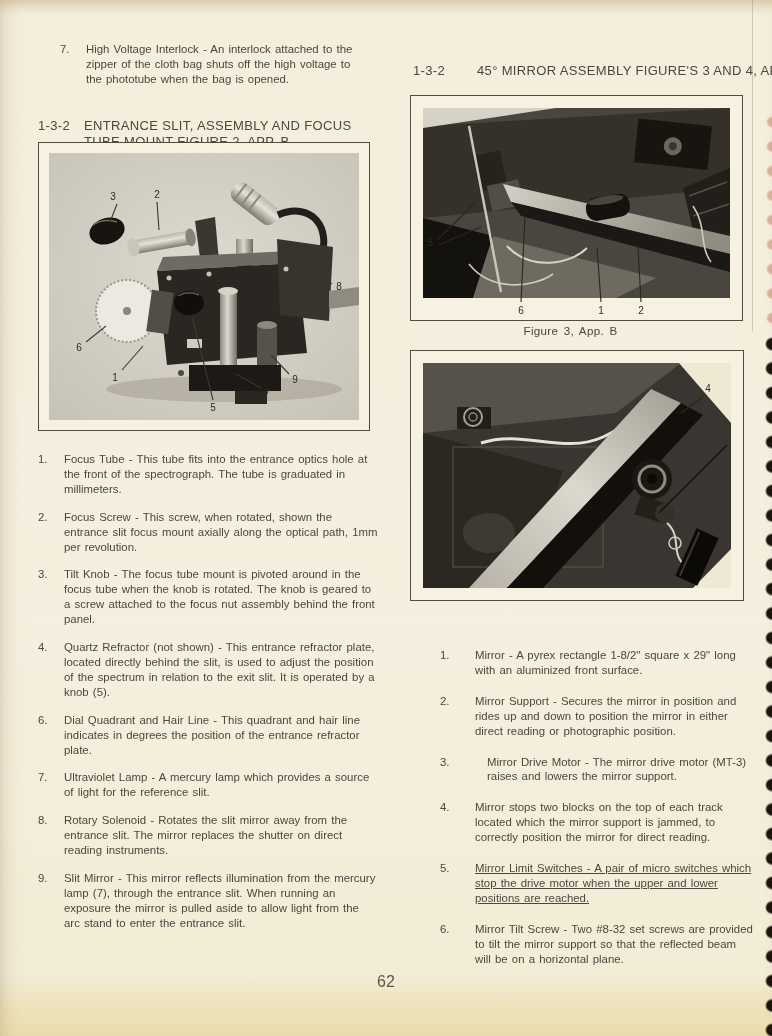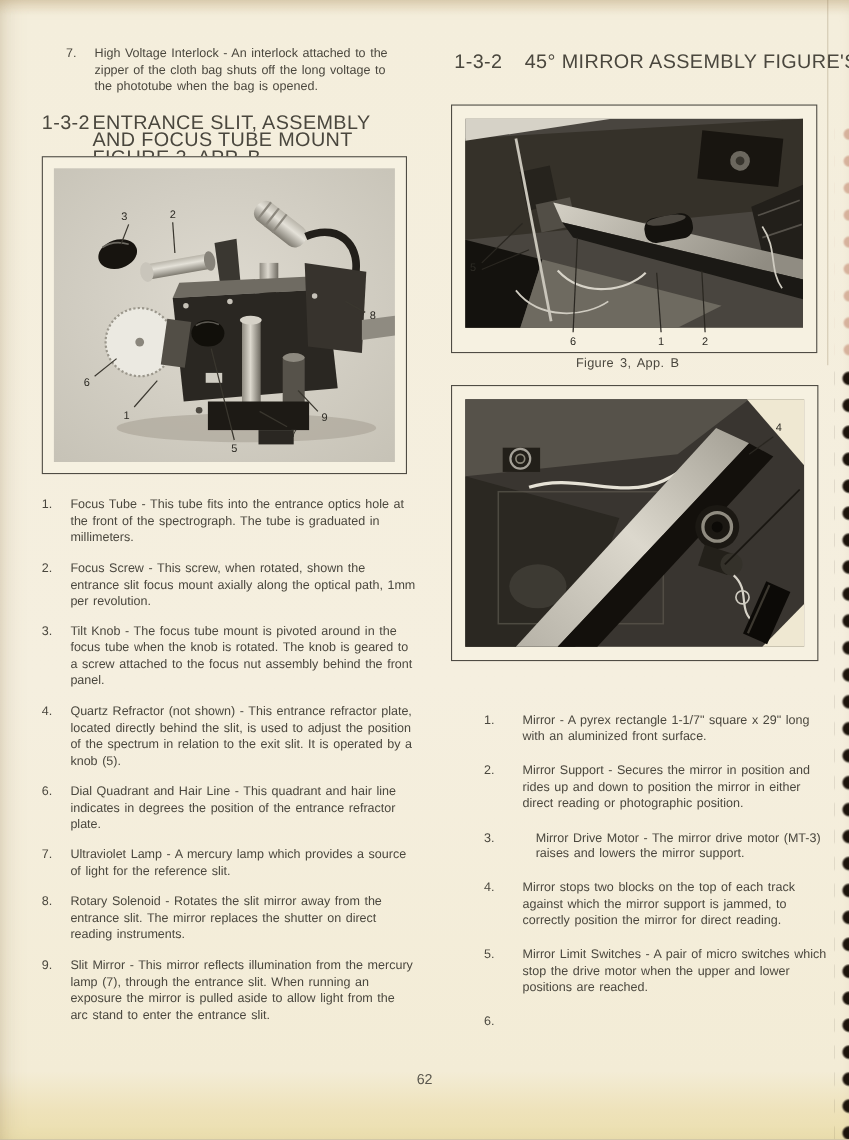--- a/index.html
+++ b/index.html
@@ -5,45 +5,45 @@
   html,body{margin:0;padding:0;background:#c9bfa8;}
   .page{
     position:relative;width:772px;height:1036px;overflow:hidden;
     background:linear-gradient(180deg,#eee3c9 0px,#f4eedc 14px,#f5efdf 60%,#f3ecd6 94%,#eee2ba 97.5%,#ebdfae 100%);
     font-family:"Liberation Sans",sans-serif;color:#4a473e;
     box-shadow:inset 14px 0 22px -14px rgba(150,125,85,.35), inset 0 10px 16px -10px rgba(150,125,85,.4);
   }
   .num{flex:0 0 26px;}
   .li{display:flex;margin-bottom:13px;font-size:11.4px;line-height:14.9px;word-spacing:1px;}
   .li .txt{flex:1;}
-  .heading{font-size:18px;letter-spacing:.35px;line-height:16px;display:flex;}
+  .heading{font-size:13px;letter-spacing:.35px;line-height:16px;display:flex;margin-top:15px;}
   .heading .sec-id{flex:0 0 46px;}
   .figbox{position:absolute;border:1.5px solid #4f4c44;background:#f6f1e1;}
   .figbox svg{display:block;}
   .caption{position:absolute;text-align:center;font-size:11.6px;letter-spacing:.3px;word-spacing:2px;}
-  .pageno{position:absolute;top:973px;left:0;width:772px;text-align:center;font-size:13px;color:#5a574d;}
+  .pageno{position:absolute;top:973px;left:0;width:772px;text-align:center;font-size:16px;color:#5a574d;}
   .binding{position:absolute;right:0;width:13px;background-repeat:repeat-y;}
   .binding.dark{top:332px;height:704px;
     background-image:radial-gradient(circle at 13px 12px,#1c130b 0 5px,rgba(28,19,11,.55) 6px,transparent 7px);
     background-size:13px 24.5px;}
   .binding.faint{top:110px;height:222px;
     background-image:radial-gradient(circle at 13px 12px,rgba(186,120,95,.5) 0 4px,transparent 6px);
     background-size:13px 24.5px;}
   .edge-line{position:absolute;left:752px;top:0;width:1px;height:332px;background:rgba(125,104,70,.28);}
   .callout-num{font-size:10px;fill:#2d2b25;font-family:"Liberation Sans",sans-serif;}
 </style>
 </head>
 <body>
 
 <div class="page">
 
   <div style="position:absolute;left:38px;top:42px;width:330px;">
     <div class="li" style="margin:0;">
       <span class="num" style="margin-left:22px;">7.</span>
-      <span class="txt">High Voltage Interlock  -  An interlock attached to the zipper of the cloth bag shuts off the long voltage to the phototube when the bag is opened.</span>
+      <span class="txt">High Voltage Interlock  -  An interlock attached to the zipper of the cloth bag shuts off the high voltage to the phototube when the bag is opened.</span>
     </div>
   </div>
 
   <div class="heading" style="position:absolute;left:38px;top:103px;width:340px;">
     <span class="sec-id">1-3-2</span>
     <span style="width:290px;">ENTRANCE SLIT, ASSEMBLY AND FOCUS TUBE MOUNT  FIGURE 2, APP. B</span>
   </div>
 
   <div class="figbox" style="left:38px;top:142px;width:330px;height:287px;">
     <svg width="330" height="287" viewBox="0 0 330 287">
@@ -255,40 +255,41 @@
       </g>
       <line x1="316" y1="94" x2="248" y2="162" stroke="#191611" stroke-width="1.6"></line>
       <line x1="292" y1="46" x2="270" y2="62" stroke="#2a2721" stroke-width="1.2"></line>
       <text class="callout-num" x="297" y="41" text-anchor="middle">4</text>
     </svg>
   </div>
 
   <div style="position:absolute;left:410px;top:648px;width:345px;">
     <div class="li" style="margin-bottom:16px;">
       <span class="num" style="margin-left:30px;flex-basis:35px;">1.</span>
-      <span class="txt" style="max-width:278px;">Mirror  -  A pyrex rectangle 1-1/7" square x 29" long with an aluminized front surface.</span>
+      <span class="txt" style="max-width:278px;">Mirror  -  A pyrex rectangle 1-8/2" square x 29" long with an aluminized front surface.</span>
     </div>
     <div class="li" style="margin-bottom:16px;">
       <span class="num" style="margin-left:30px;flex-basis:35px;">2.</span>
       <span class="txt" style="max-width:278px;">Mirror Support  -  Secures the mirror in position and rides up and down to position the mirror in either direct reading or photographic position.</span>
     </div>
     <div class="li" style="margin-bottom:16px;">
       <span class="num" style="margin-left:30px;flex-basis:35px;">3.</span>
       <span class="txt" style="max-width:278px;margin-left:12px;">Mirror Drive Motor  -  The mirror drive motor (MT-3) raises and lowers the mirror support.</span>
     </div>
     <div class="li" style="margin-bottom:16px;">
       <span class="num" style="margin-left:30px;flex-basis:35px;">4.</span>
-      <span class="txt" style="max-width:278px;">Mirror stops two blocks on the top of each track against which the mirror support is jammed, to correctly position the mirror for direct reading.</span>
+      <span class="txt" style="max-width:278px;">Mirror stops two blocks on the top of each track located which the mirror support is jammed, to correctly position the mirror for direct reading.</span>
     </div>
     <div class="li" style="margin-bottom:16px;">
       <span class="num" style="margin-left:30px;flex-basis:35px;">5.</span>
-      <span class="txt" style="max-width:278px;">Mirror Limit Switches  -  A pair of micro switches which stop the drive motor when the upper and lower positions are reached.</span>
+      <span class="txt" style="max-width:278px;text-decoration:underline;">Mirror Limit Switches  -  A pair of micro switches which stop the drive motor when the upper and lower positions are reached.</span>
     </div>
     <div class="li" style="margin-bottom:16px;">
       <span class="num" style="margin-left:30px;flex-basis:35px;">6.</span>
+      <span class="txt" style="max-width:278px;">Mirror Tilt Screw  -  Two #8-32 set screws are provided to tilt the mirror support so that the reflected beam will be on a horizontal plane.</span>
     </div>
   </div>
 
   <div class="pageno">62</div>
 
   <div class="edge-line"></div>
   <div class="binding faint"></div>
   <div class="binding dark"></div>
 
 </div>

